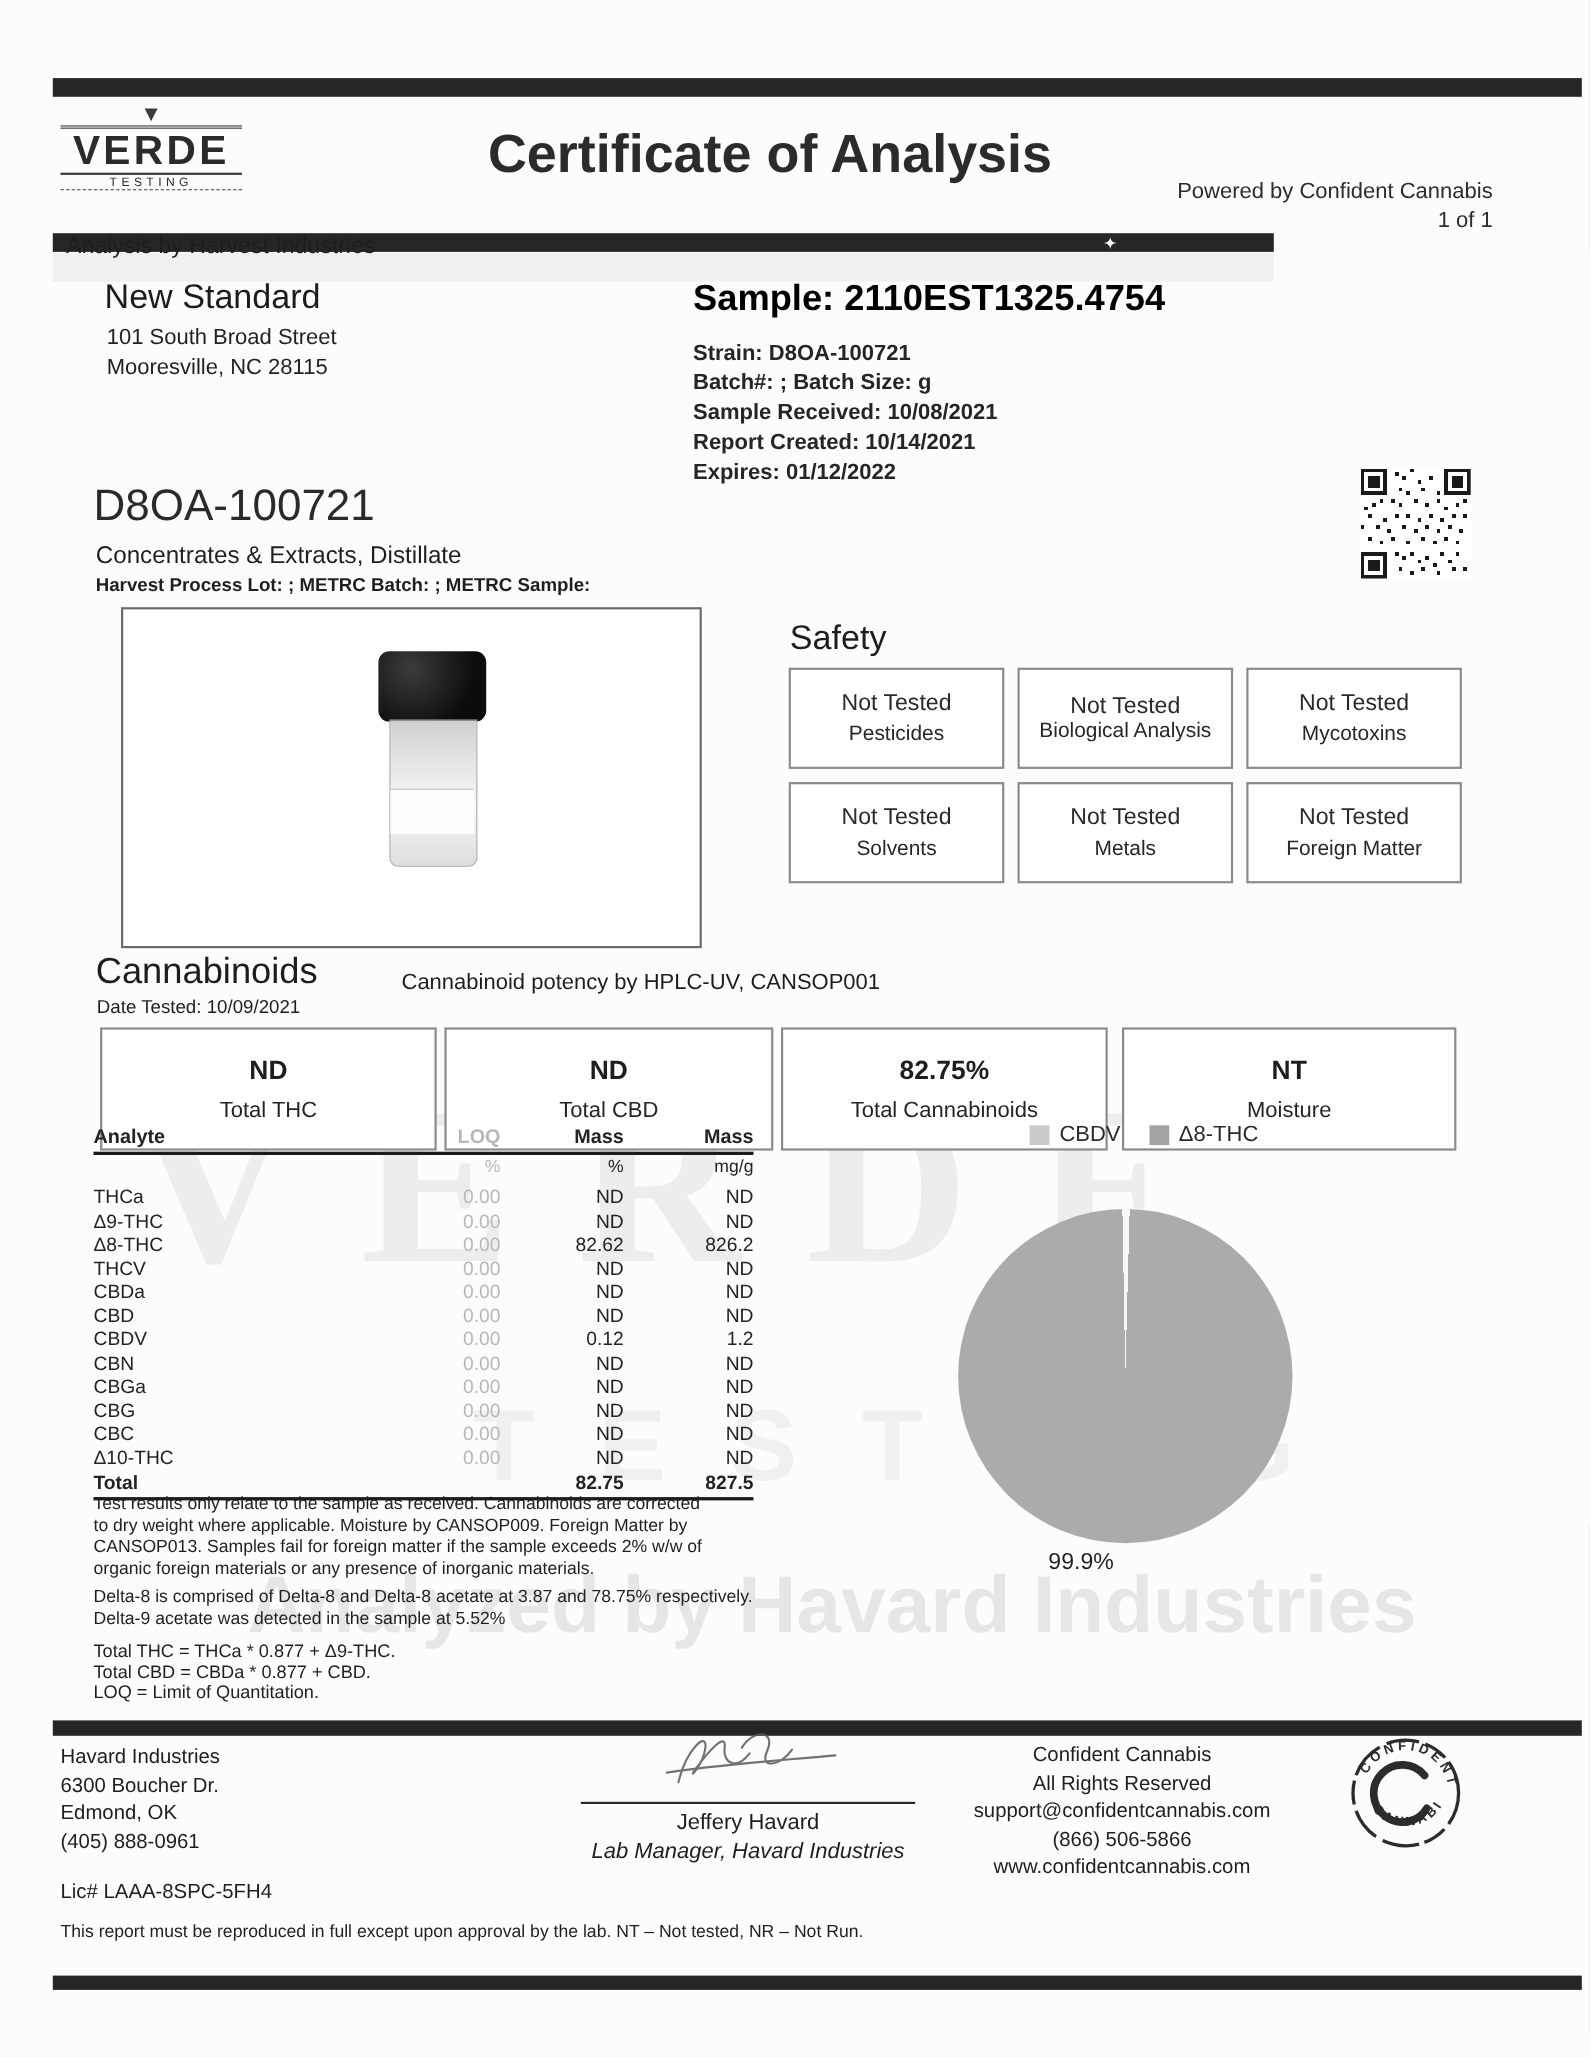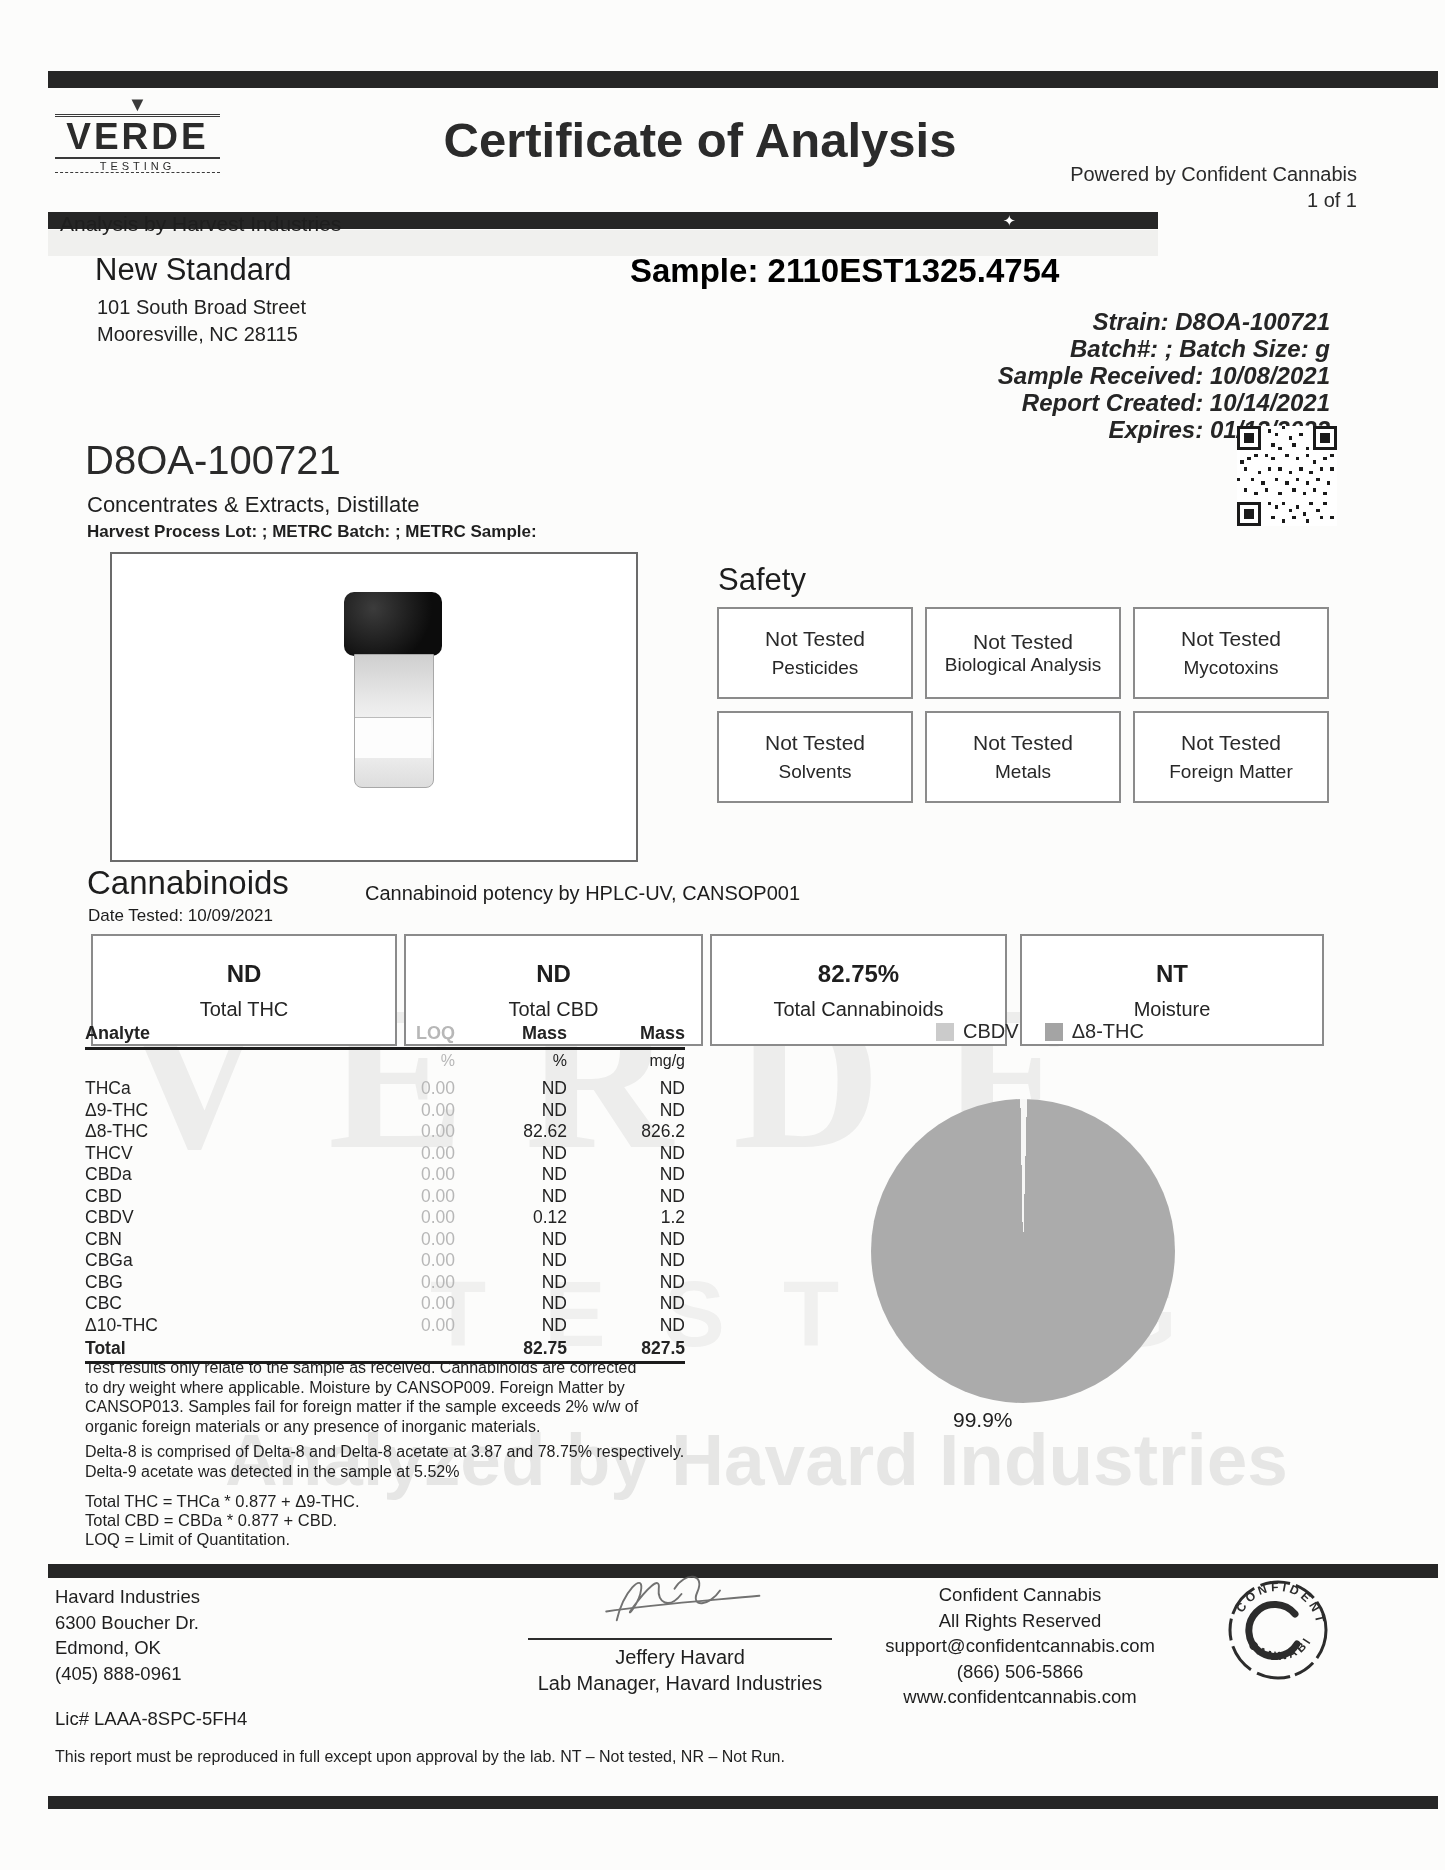--- a/index.html
+++ b/index.html
@@ -21,21 +21,21 @@
   .coa-title{left:370px;top:112px;width:660px;text-align:center;font-size:49px;color:#2b2b2b;font-weight:bold;}
   .powered{left:1000px;top:163px;width:357px;text-align:right;font-size:20px;color:#2b2b2b;}
   .pageno{left:1000px;top:189px;width:357px;text-align:right;font-size:20px;color:#2b2b2b;}
   .sparkle{left:1003px;top:212px;font-size:15px;color:#fff;z-index:2;}
 
   
   .clientname{left:95px;top:252px;font-size:31px;color:#1c1c1c;}
   .clientaddr1{left:97px;top:296px;font-size:20px;}
   .clientaddr2{left:97px;top:323px;font-size:20px;}
   .sampletitle{left:630px;top:252px;width:700px;font-size:33px;font-weight:bold;color:#000000;}
-  .sampledetails{left:630px;top:308px;width:700px;text-align:right;font-size:24px;font-weight:bold;line-height:27px;color:#252525;font-style:italic;}
+  .sampledetails{left:630px;top:308px;width:700px;text-align:left;font-size:20px;font-weight:bold;line-height:27px;color:#252525;}
 
   
   .prodid{left:85px;top:438px;font-size:40px;color:#2a2a2a;}
   .prodcat{left:87px;top:492px;font-size:22px;color:#1f1f1f;}
   .prodmeta{left:87px;top:522px;font-size:17px;font-weight:bold;color:#1f1f1f;}
   .qr{left:1237px;top:426px;width:100px;height:100px;}
 
   
   .photobox{left:110px;top:552px;width:524px;height:306px;border:2px solid #6b6b6b;background:#fff;}
   .vialcap{position:absolute;left:232px;top:38px;width:98px;height:64px;background:
@@ -96,21 +96,21 @@
   .notes1{left:85px;top:1358px;width:568px;font-size:16px;line-height:19.5px;color:#1f1f1f;}
   .notes2{left:85px;top:1442px;width:600px;font-size:16px;line-height:19.5px;color:#1f1f1f;}
   .formulas{left:85px;top:1492px;width:520px;font-size:16.5px;line-height:19px;color:#1f1f1f;}
 
   
   .flab{left:55px;top:1584px;font-size:18.5px;line-height:25.5px;color:#1e1e1e;}
   .flic{left:55px;top:1708px;font-size:18.5px;color:#1e1e1e;}
   .sig{left:595px;top:1566px;width:180px;height:70px;}
   .sigline{left:528px;top:1638px;width:304px;border-top:2px solid #2d2d2d;}
   .signame{left:528px;top:1646px;width:304px;text-align:center;font-size:20px;color:#1e1e1e;}
-  .sigrole{left:470px;top:1672px;width:420px;text-align:center;font-size:20px;color:#1e1e1e;}
+  .sigrole{left:470px;top:1672px;width:420px;text-align:center;font-size:20px;color:#1e1e1e;font-style:italic;}
   .fco{left:830px;top:1582px;width:380px;text-align:center;font-size:18.5px;line-height:25.5px;color:#1e1e1e;}
   .seal{left:1222px;top:1574px;width:112px;height:112px;}
   .disclaimer{left:55px;top:1748px;font-size:16px;color:#1f1f1f;}
 </style>
 </head>
 <body>
 
 <div class="page">
 
   <div class="wm wm-verde">VERDE</div>

